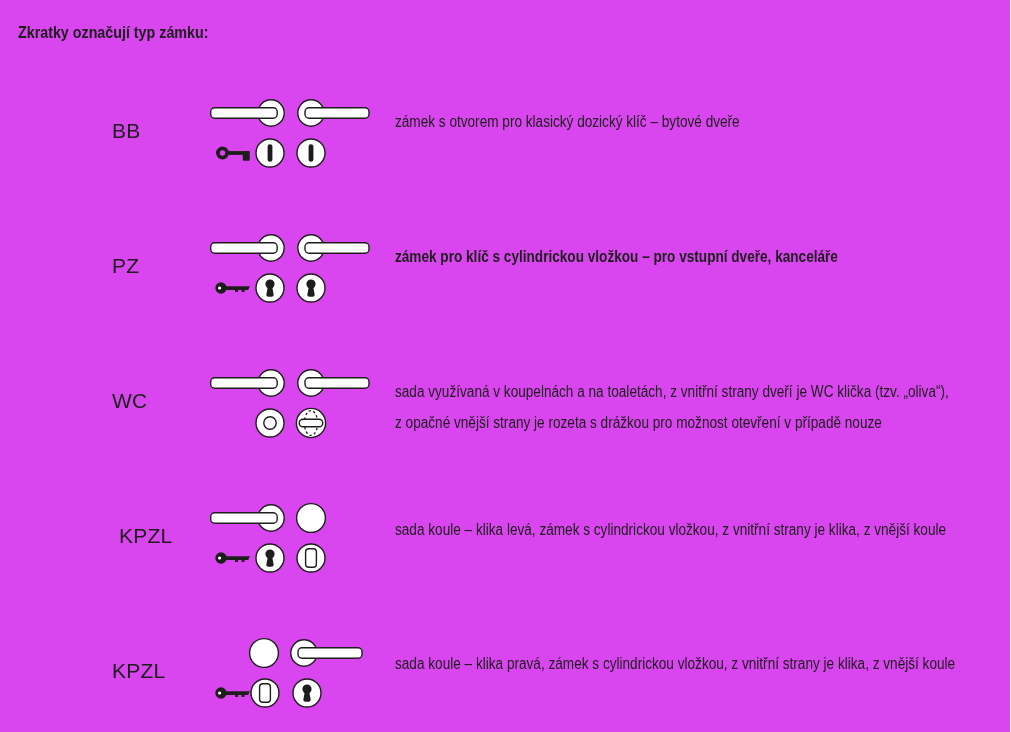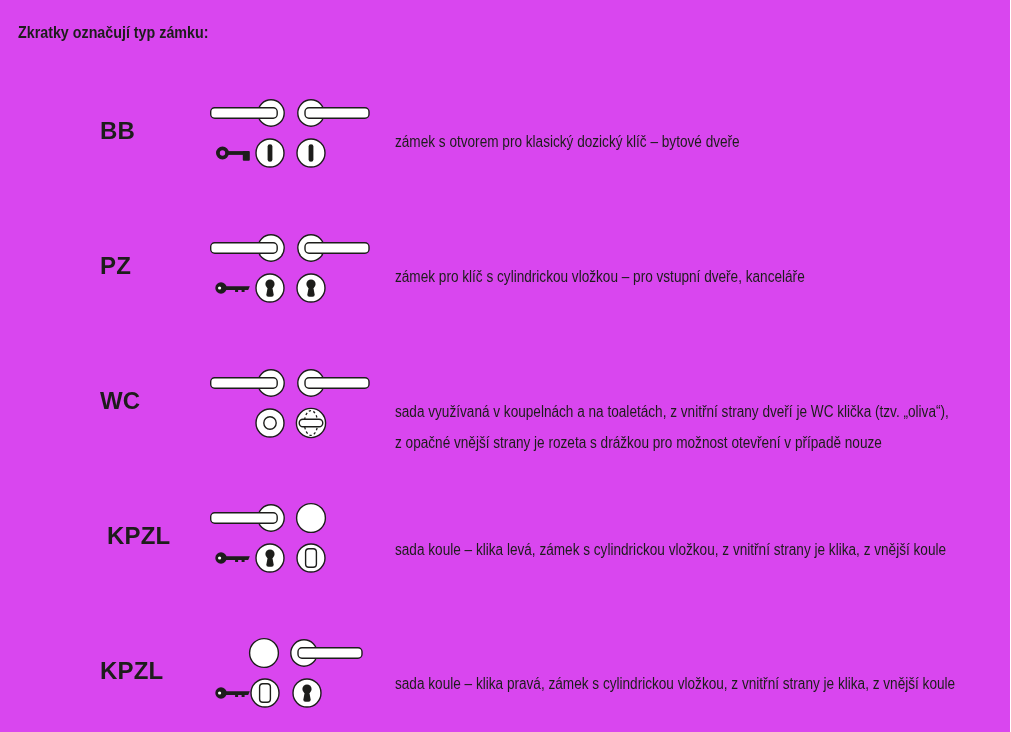--- a/index.html
+++ b/index.html
@@ -5,25 +5,25 @@
   html,body{margin:0;padding:0;background:#fff;}
   .page{
     position:relative;width:1010px;height:732px;background:#d946ef;
     font-family:"Liberation Sans","DejaVu Sans",sans-serif;color:#1d1d1b;overflow:hidden;
   }
   .title{
     position:absolute;left:18px;top:23px;font-size:17px;font-weight:bold;
     white-space:nowrap;transform:scaleX(0.84);transform-origin:0 50%;
   }
   .code{
-    position:absolute;left:100px;width:95px;font-size:24px;font-weight:bold;
+    position:absolute;left:112px;width:95px;font-size:21px;font-weight:normal;
     line-height:22px;letter-spacing:0.2px;
   }
   .icons{position:absolute;left:210px;width:165px;height:70px;}
-  .desc{position:absolute;left:395px;font-size:16px;line-height:18px;white-space:nowrap;margin-top:20px;}
+  .desc{position:absolute;left:395px;font-size:16px;line-height:18px;white-space:nowrap;}
   .desc.two{line-height:31px;}
   .desc .ln{display:block;transform:scaleX(0.85);transform-origin:0 50%;white-space:nowrap;}
   .ol{fill:#ffffff;stroke:#1d1d1b;stroke-width:1.4;}
   .ink{fill:#1d1d1b;stroke:none;}
   .dash{fill:none;stroke:#1d1d1b;stroke-width:1.3;stroke-dasharray:2.4 2.4;}
   svg{display:block;overflow:visible;}
   .defs{position:absolute;width:0;height:0;overflow:hidden;}
 </style>
 </head>
 <body>
@@ -96,21 +96,21 @@
 
   <div>
     <div class="code" style="top:255px;">PZ</div>
     <svg class="icons" style="top:233px;" width="165" height="70" viewBox="0 0 165 70">
       <use href="#g-lever-left" x="0" y="0"></use>
       <use href="#g-lever-right" x="85" y="0"></use>
       <use href="#g-key-pz" x="5" y="45"></use>
       <use href="#g-esc-pz" x="45" y="40"></use>
       <use href="#g-esc-pz" x="86" y="40"></use>
     </svg>
-    <div class="desc" style="top:248px;">
+    <div class="desc" style="top:248px;font-weight:bold;">
       <span class="ln">zámek pro klíč s cylindrickou vložkou – pro vstupní dveře, kanceláře</span>
     </div>
   </div>
 
   <div>
     <div class="code" style="top:390px;">WC</div>
     <svg class="icons" style="top:368px;" width="165" height="70" viewBox="0 0 165 70">
       <use href="#g-lever-left" x="0" y="0"></use>
       <use href="#g-lever-right" x="85" y="0"></use>
       <use href="#g-esc-groove" x="45" y="40"></use>

